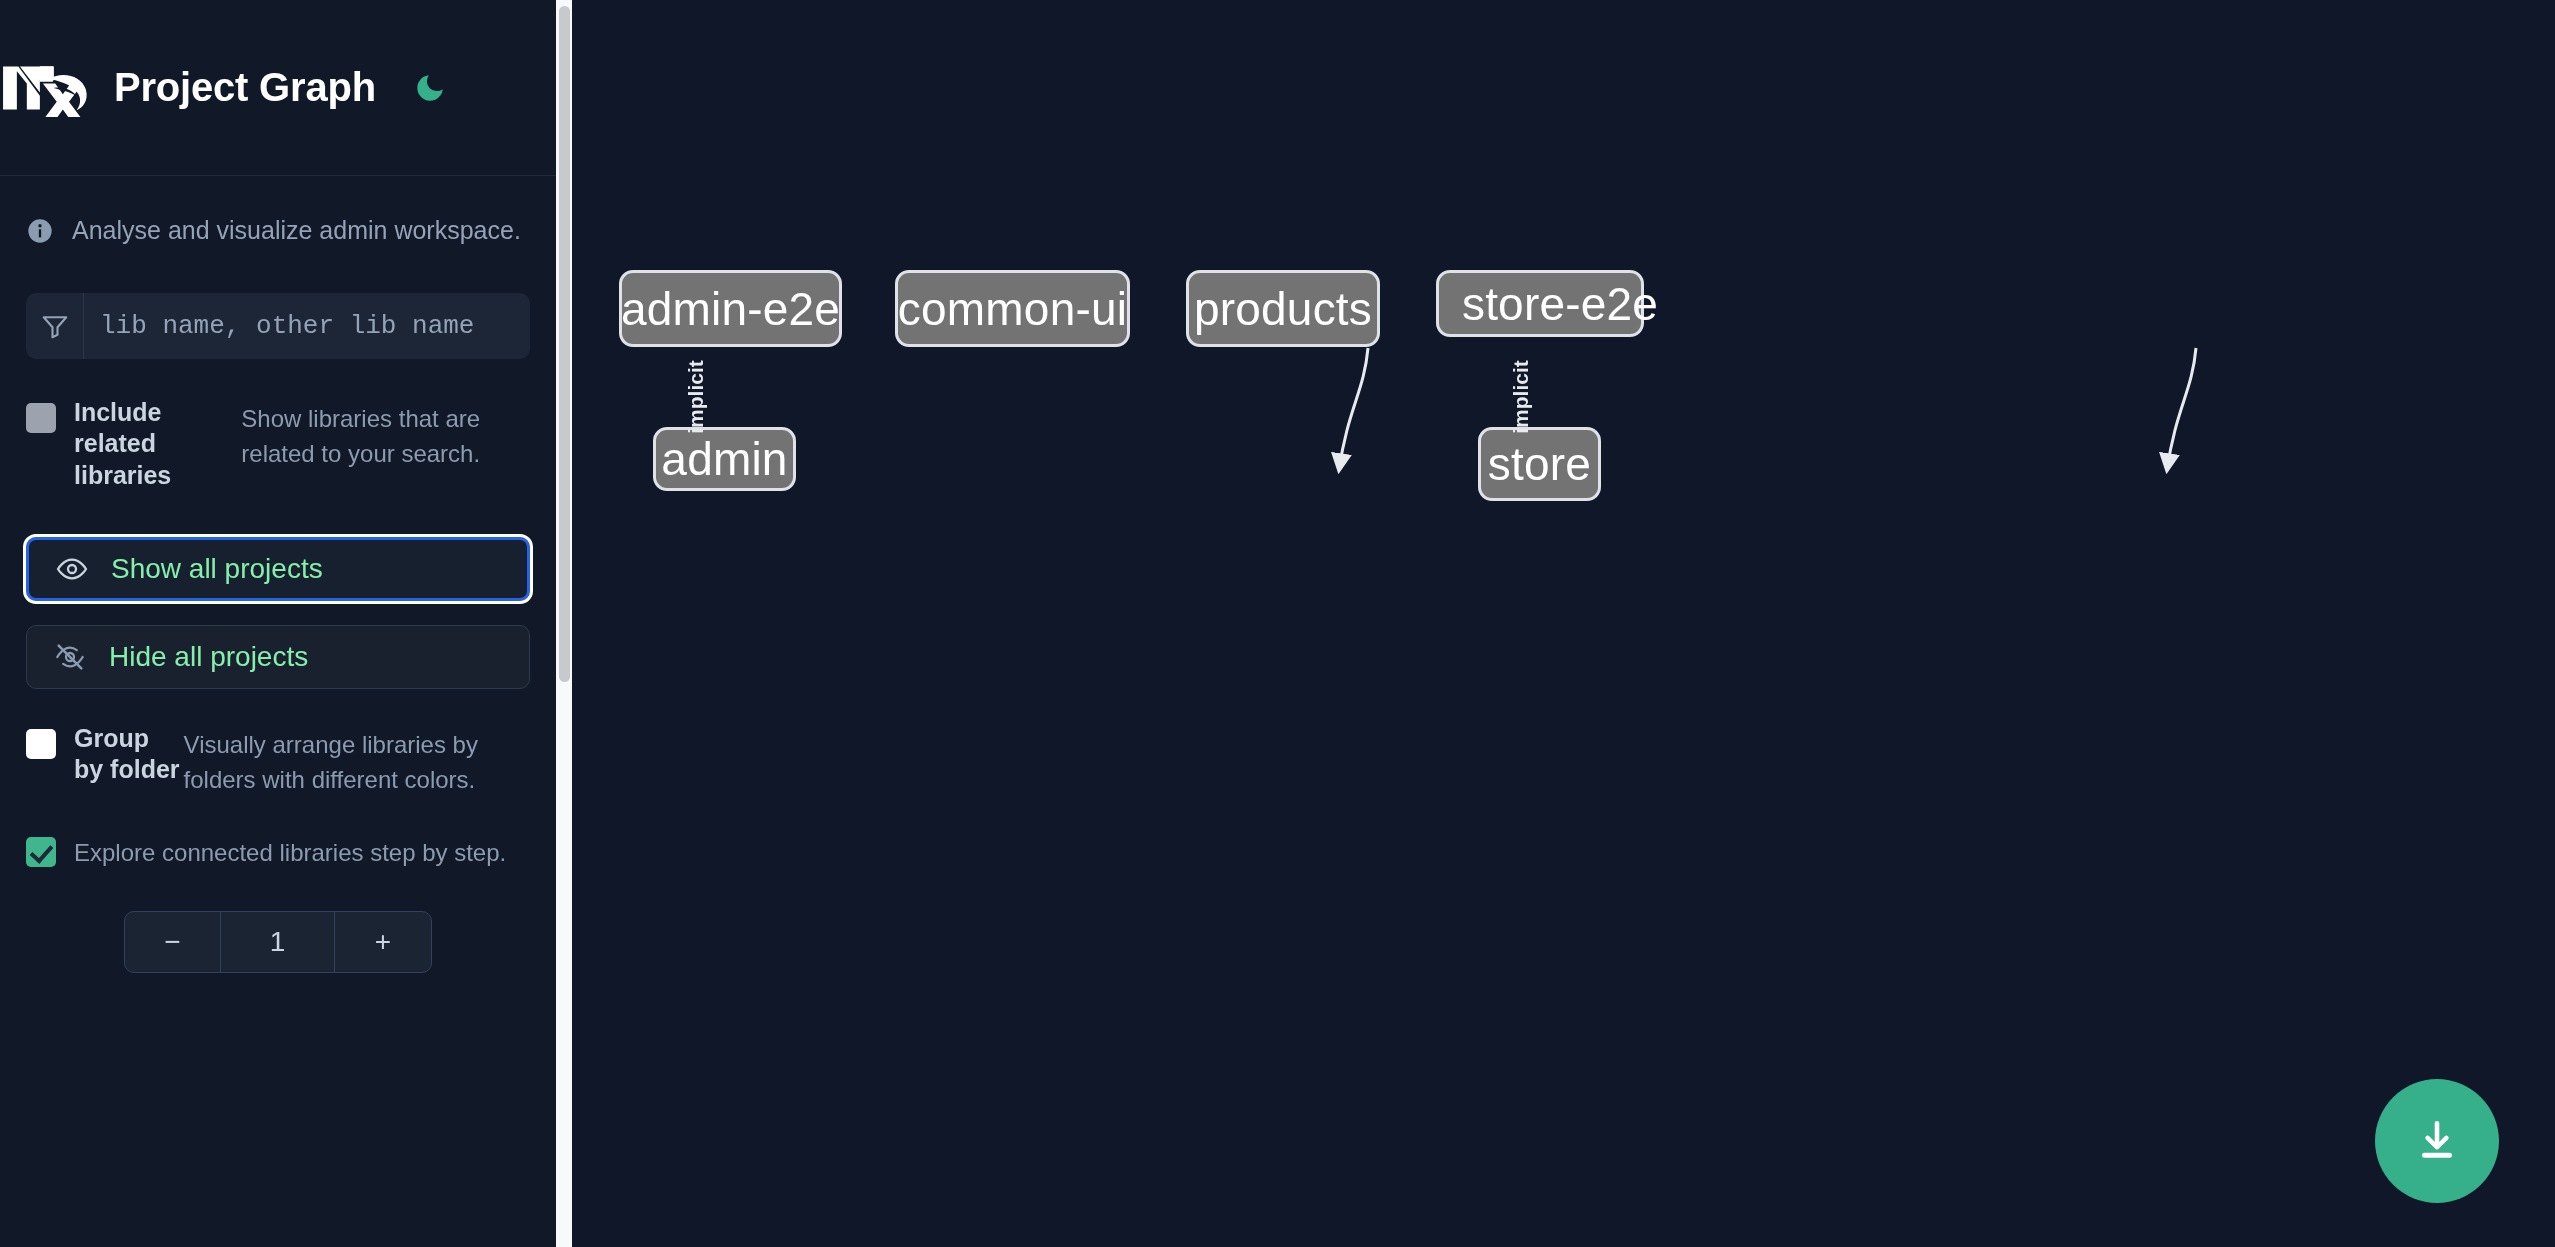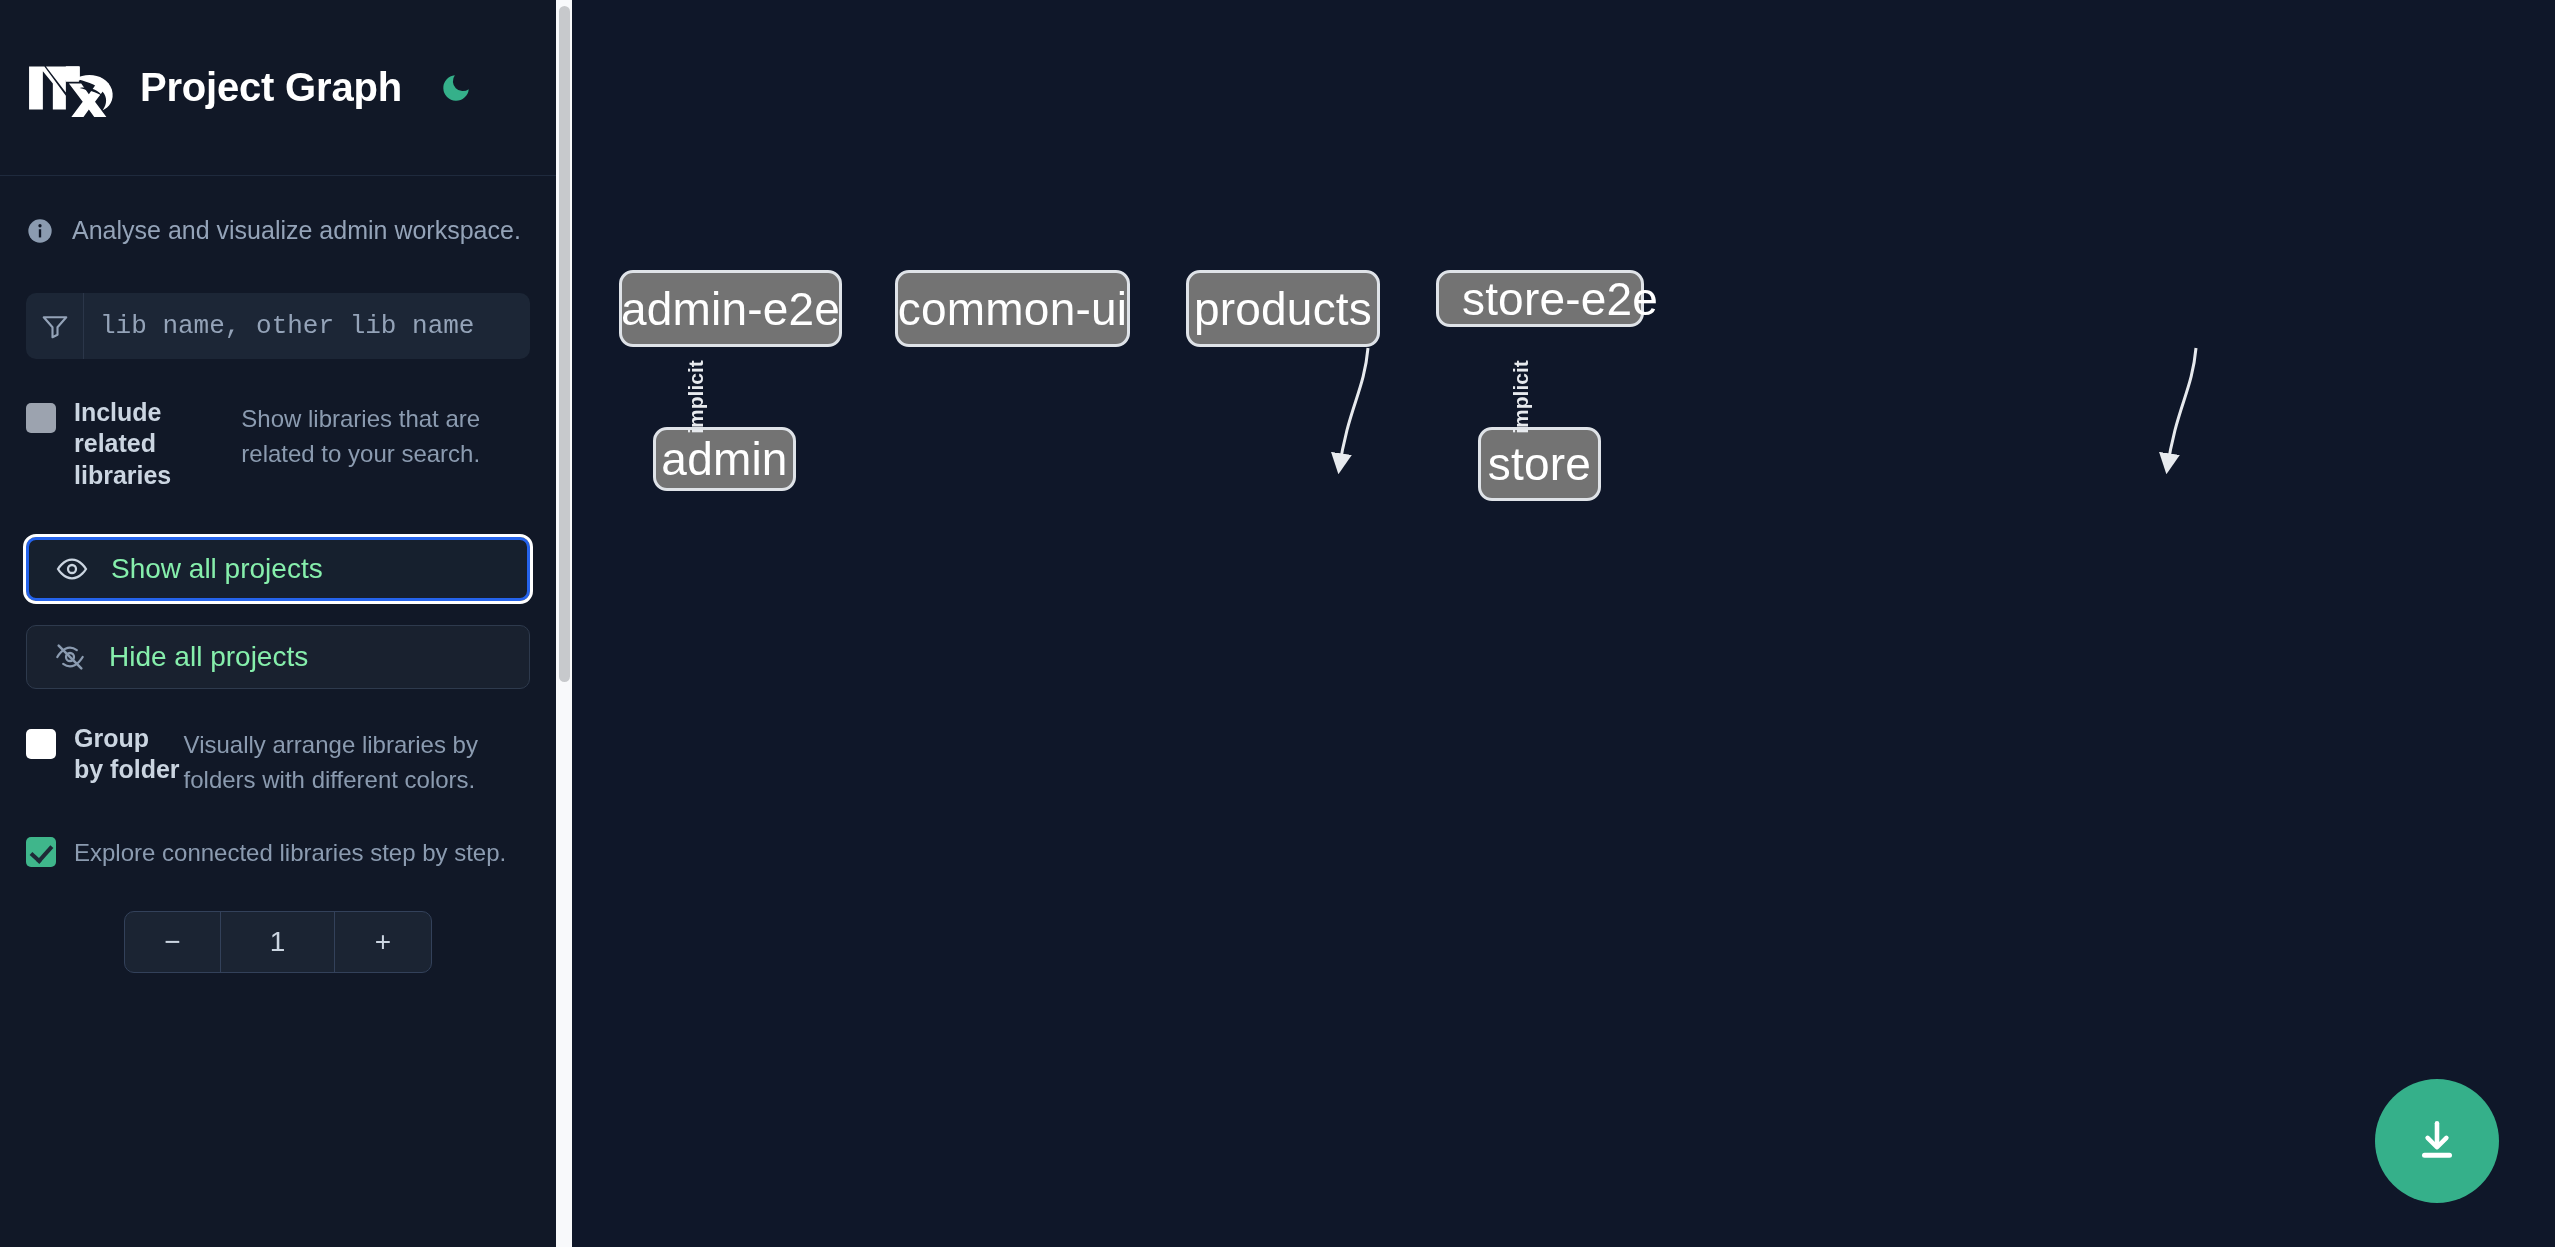--- a/index.html
+++ b/index.html
@@ -27,21 +27,20 @@
     height: 1247px;
     background: #111827;
     flex: 0 0 556px;
     overflow: hidden;
   }
 
   .sidebar-header {
     height: 176px;
     display: flex;
     align-items: center;
-    padding-left: 26px;
     border-bottom: 1px solid #1f2a3d;
   }
 
   .nx-logo {
     width: 92px;
     height: 58px;
     flex: 0 0 auto;
     margin-right: 22px;
   }
 
@@ -397,21 +396,21 @@
       </defs>
 
       <path d="M 812 348 C 808 392 792 408 783 470" fill="none" stroke="#e7eaee" stroke-width="3" marker-end="url(#arrow)"></path>
 
       <path d="M 1640 348 C 1636 392 1620 408 1611 470" fill="none" stroke="#e7eaee" stroke-width="3" marker-end="url(#arrow)"></path>
     </svg>
 
     <div class="node" style="left:63px;  top:270px; width:223px; height:77px;">admin-e2e</div>
     <div class="node" style="left:339px; top:270px; width:235px; height:77px;">common-ui</div>
     <div class="node" style="left:630px; top:270px; width:194px; height:77px;">products</div>
-    <div class="node" style="left:880px; top:270px; width:208px; height:57px;padding-left:40px;">store-e2e</div>
+    <div class="node" style="left:880px; top:270px; width:208px; height:67px;padding-left:40px;">store-e2e</div>
     <div class="node" style="left:97px;  top:427px; width:143px; height:64px;">admin</div>
     <div class="node" style="left:922px; top:427px; width:123px; height:74px;">store</div>
 
     <span class="edge-label" style="left:103px; top:385px;">implicit</span>
     <span class="edge-label" style="left:928px; top:385px;">implicit</span>
 
     <button class="fab">
       <svg viewBox="0 0 24 24" width="50" height="50" xmlns="http://www.w3.org/2000/svg">
         <path d="M12 3.5 v11" stroke="#ffffff" stroke-width="2.2" stroke-linecap="round" fill="none"></path>
         <path d="M7.5 10.5 L12 15 L16.5 10.5" stroke="#ffffff" stroke-width="2.2" stroke-linecap="round" stroke-linejoin="round" fill="none"></path>

